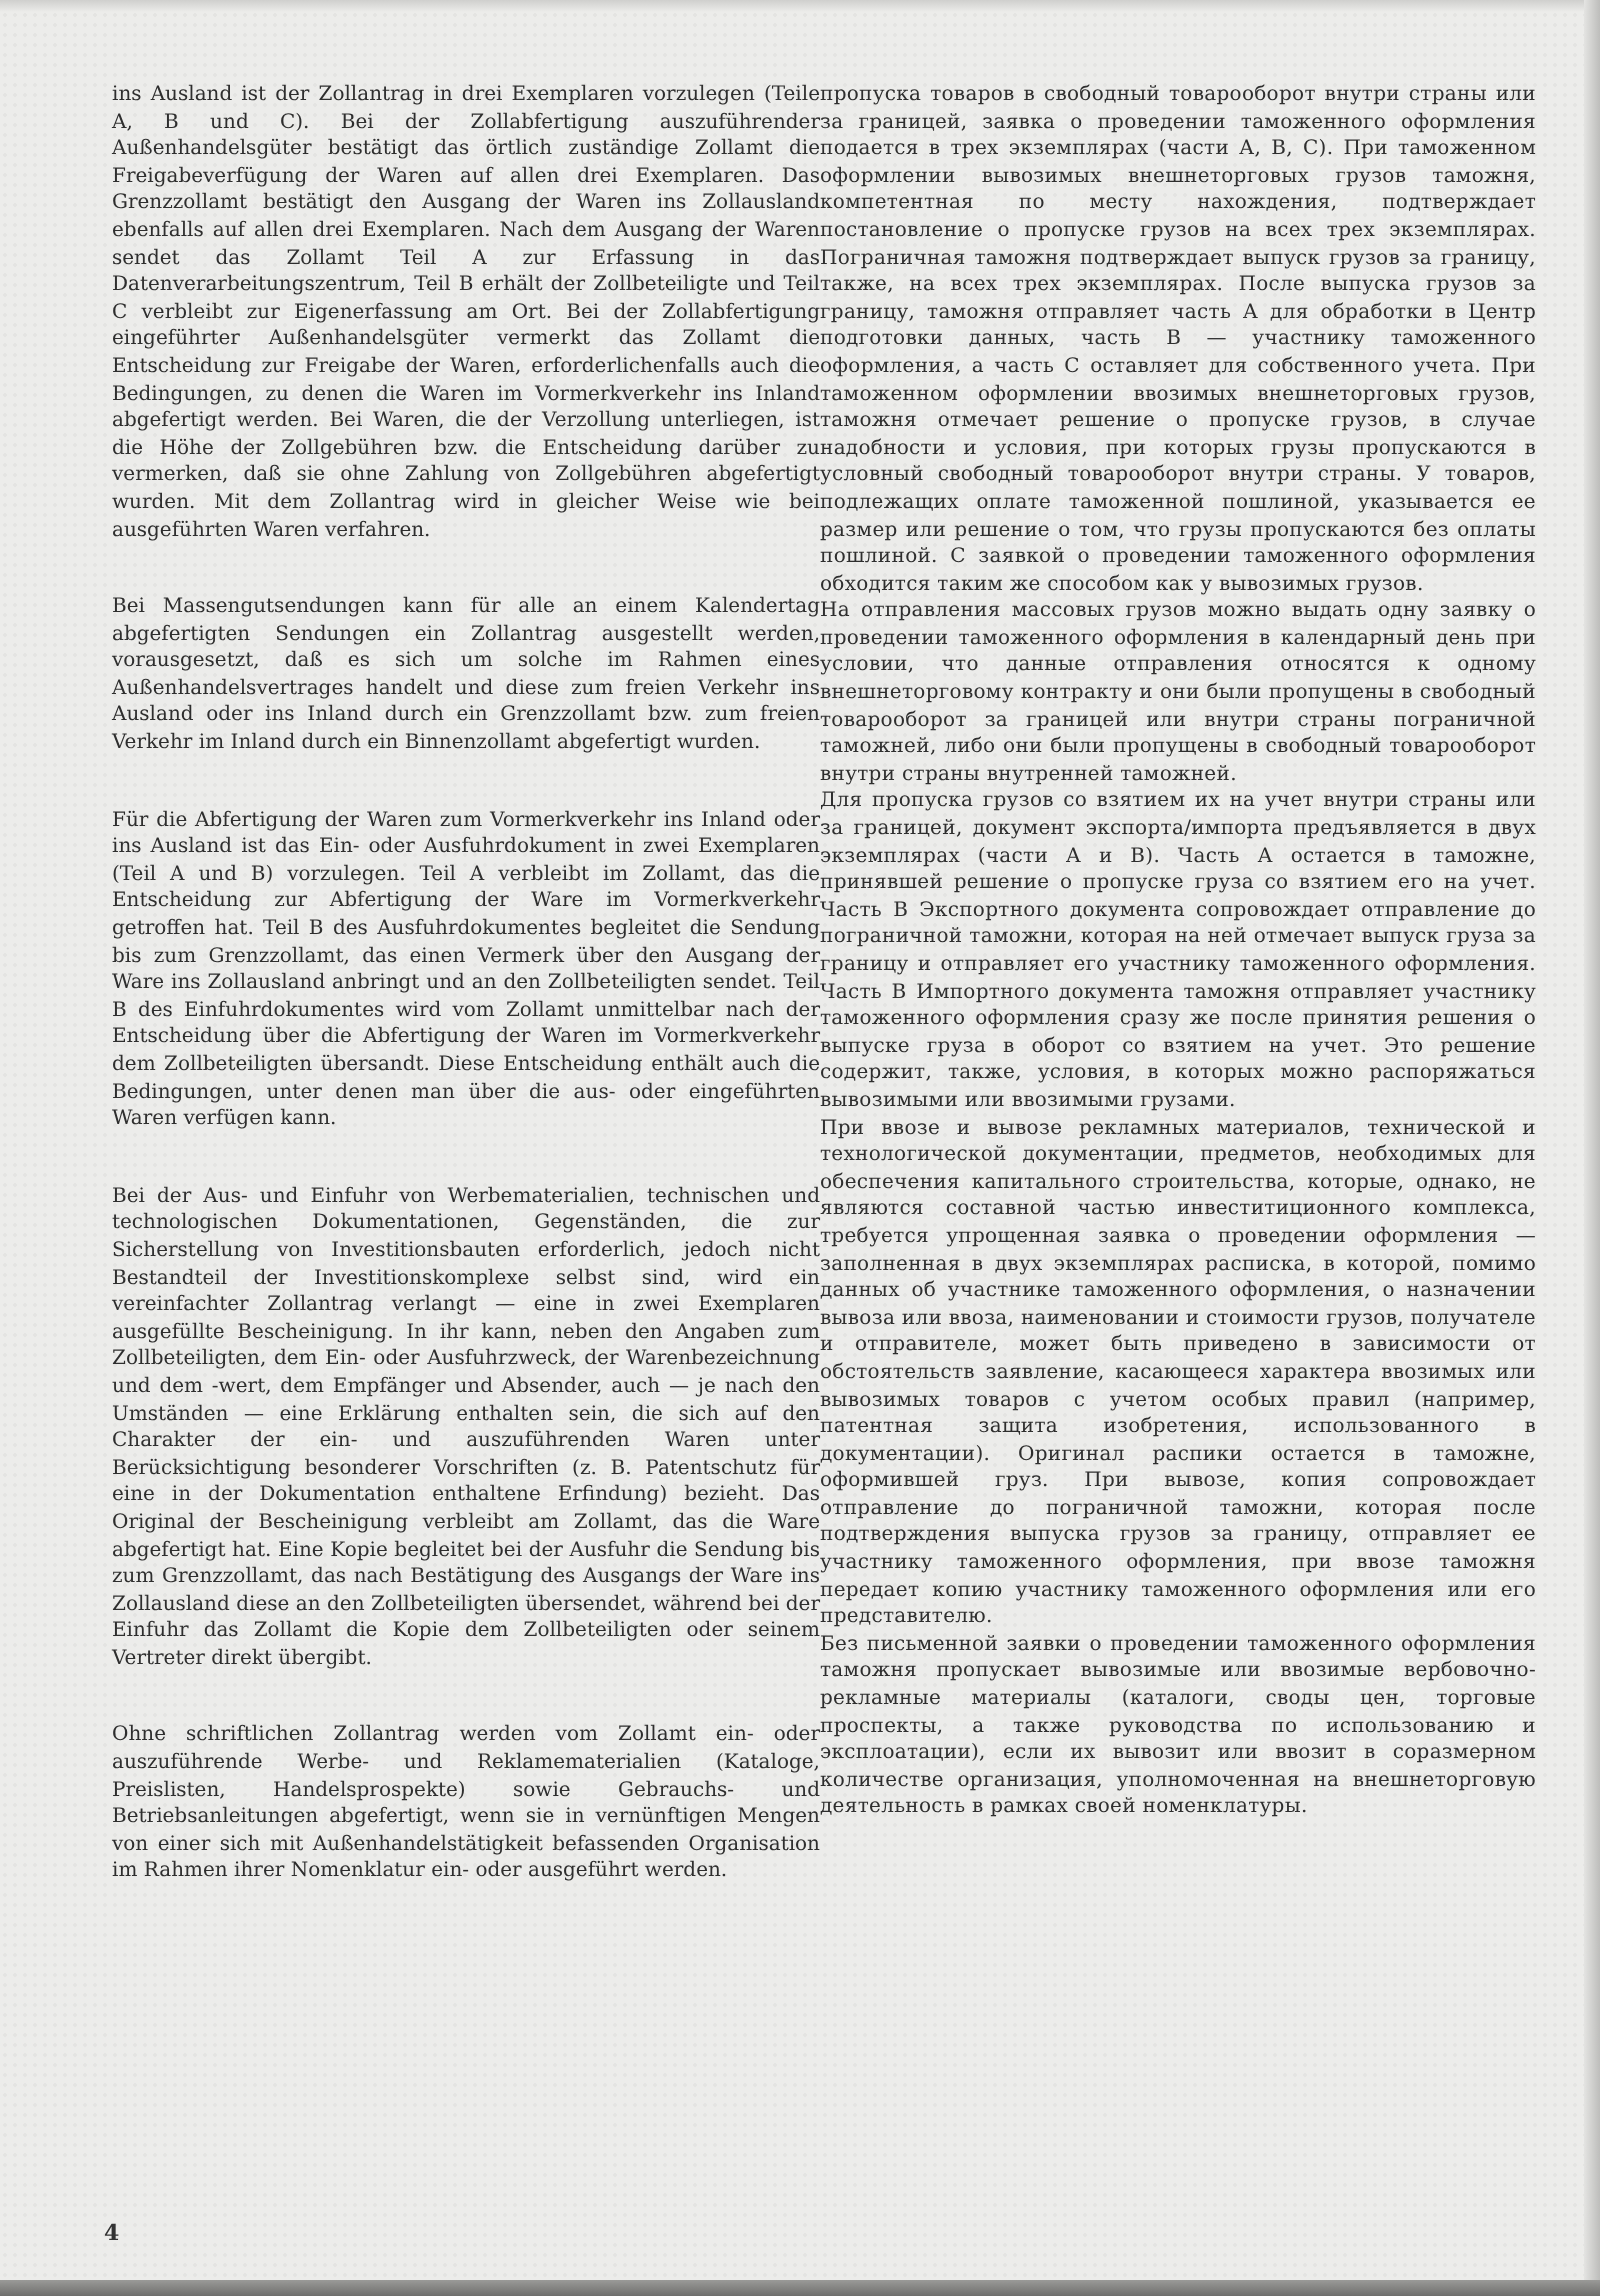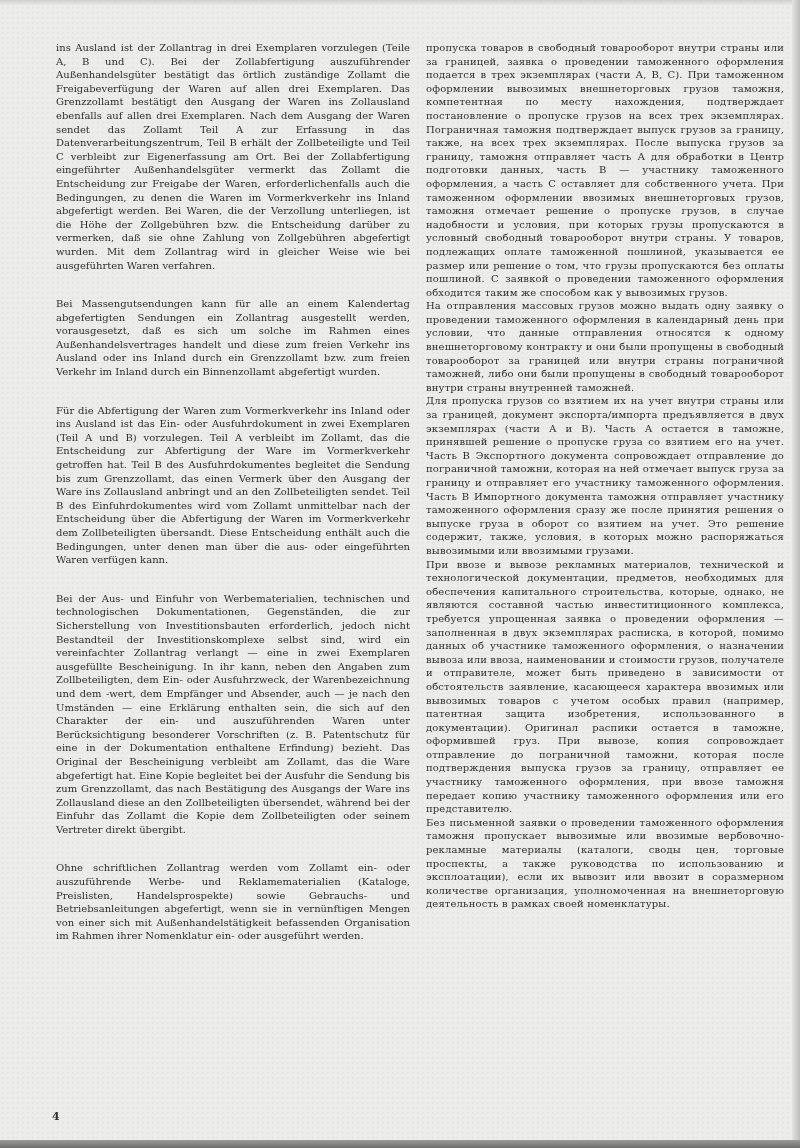--- a/index.html
+++ b/index.html
@@ -21,21 +21,21 @@
     .bottom-edge { position:absolute; left:0; top:1140px; width:800px; height:8px;
       background:linear-gradient(#9a9a98,#6e6e6c); }
     .col {
       position:absolute; top:41px;
       font-family:"DejaVu Serif", serif;
       font-size:10px; line-height:13.6px;
       color:#2e2e2e; text-align:justify;
       hyphens:manual;
     }
     .col-de { left:56px; width:354px; }
-    .col-ru { left:426px; width:358px; letter-spacing:0.15px; }
+    .col-ru { left:410px; width:358px; letter-spacing:0.15px; }
     .col p { margin:0; }
     .col-de p { margin-bottom:25px; }
     .col-ru p { margin-bottom:0; }
     .page-number {
       position:absolute; left:52px; top:1110px;
       font-family:"DejaVu Serif", serif; font-size:11px; font-weight:bold; color:#333;
     }
   </style>
 </head>
 <body>

